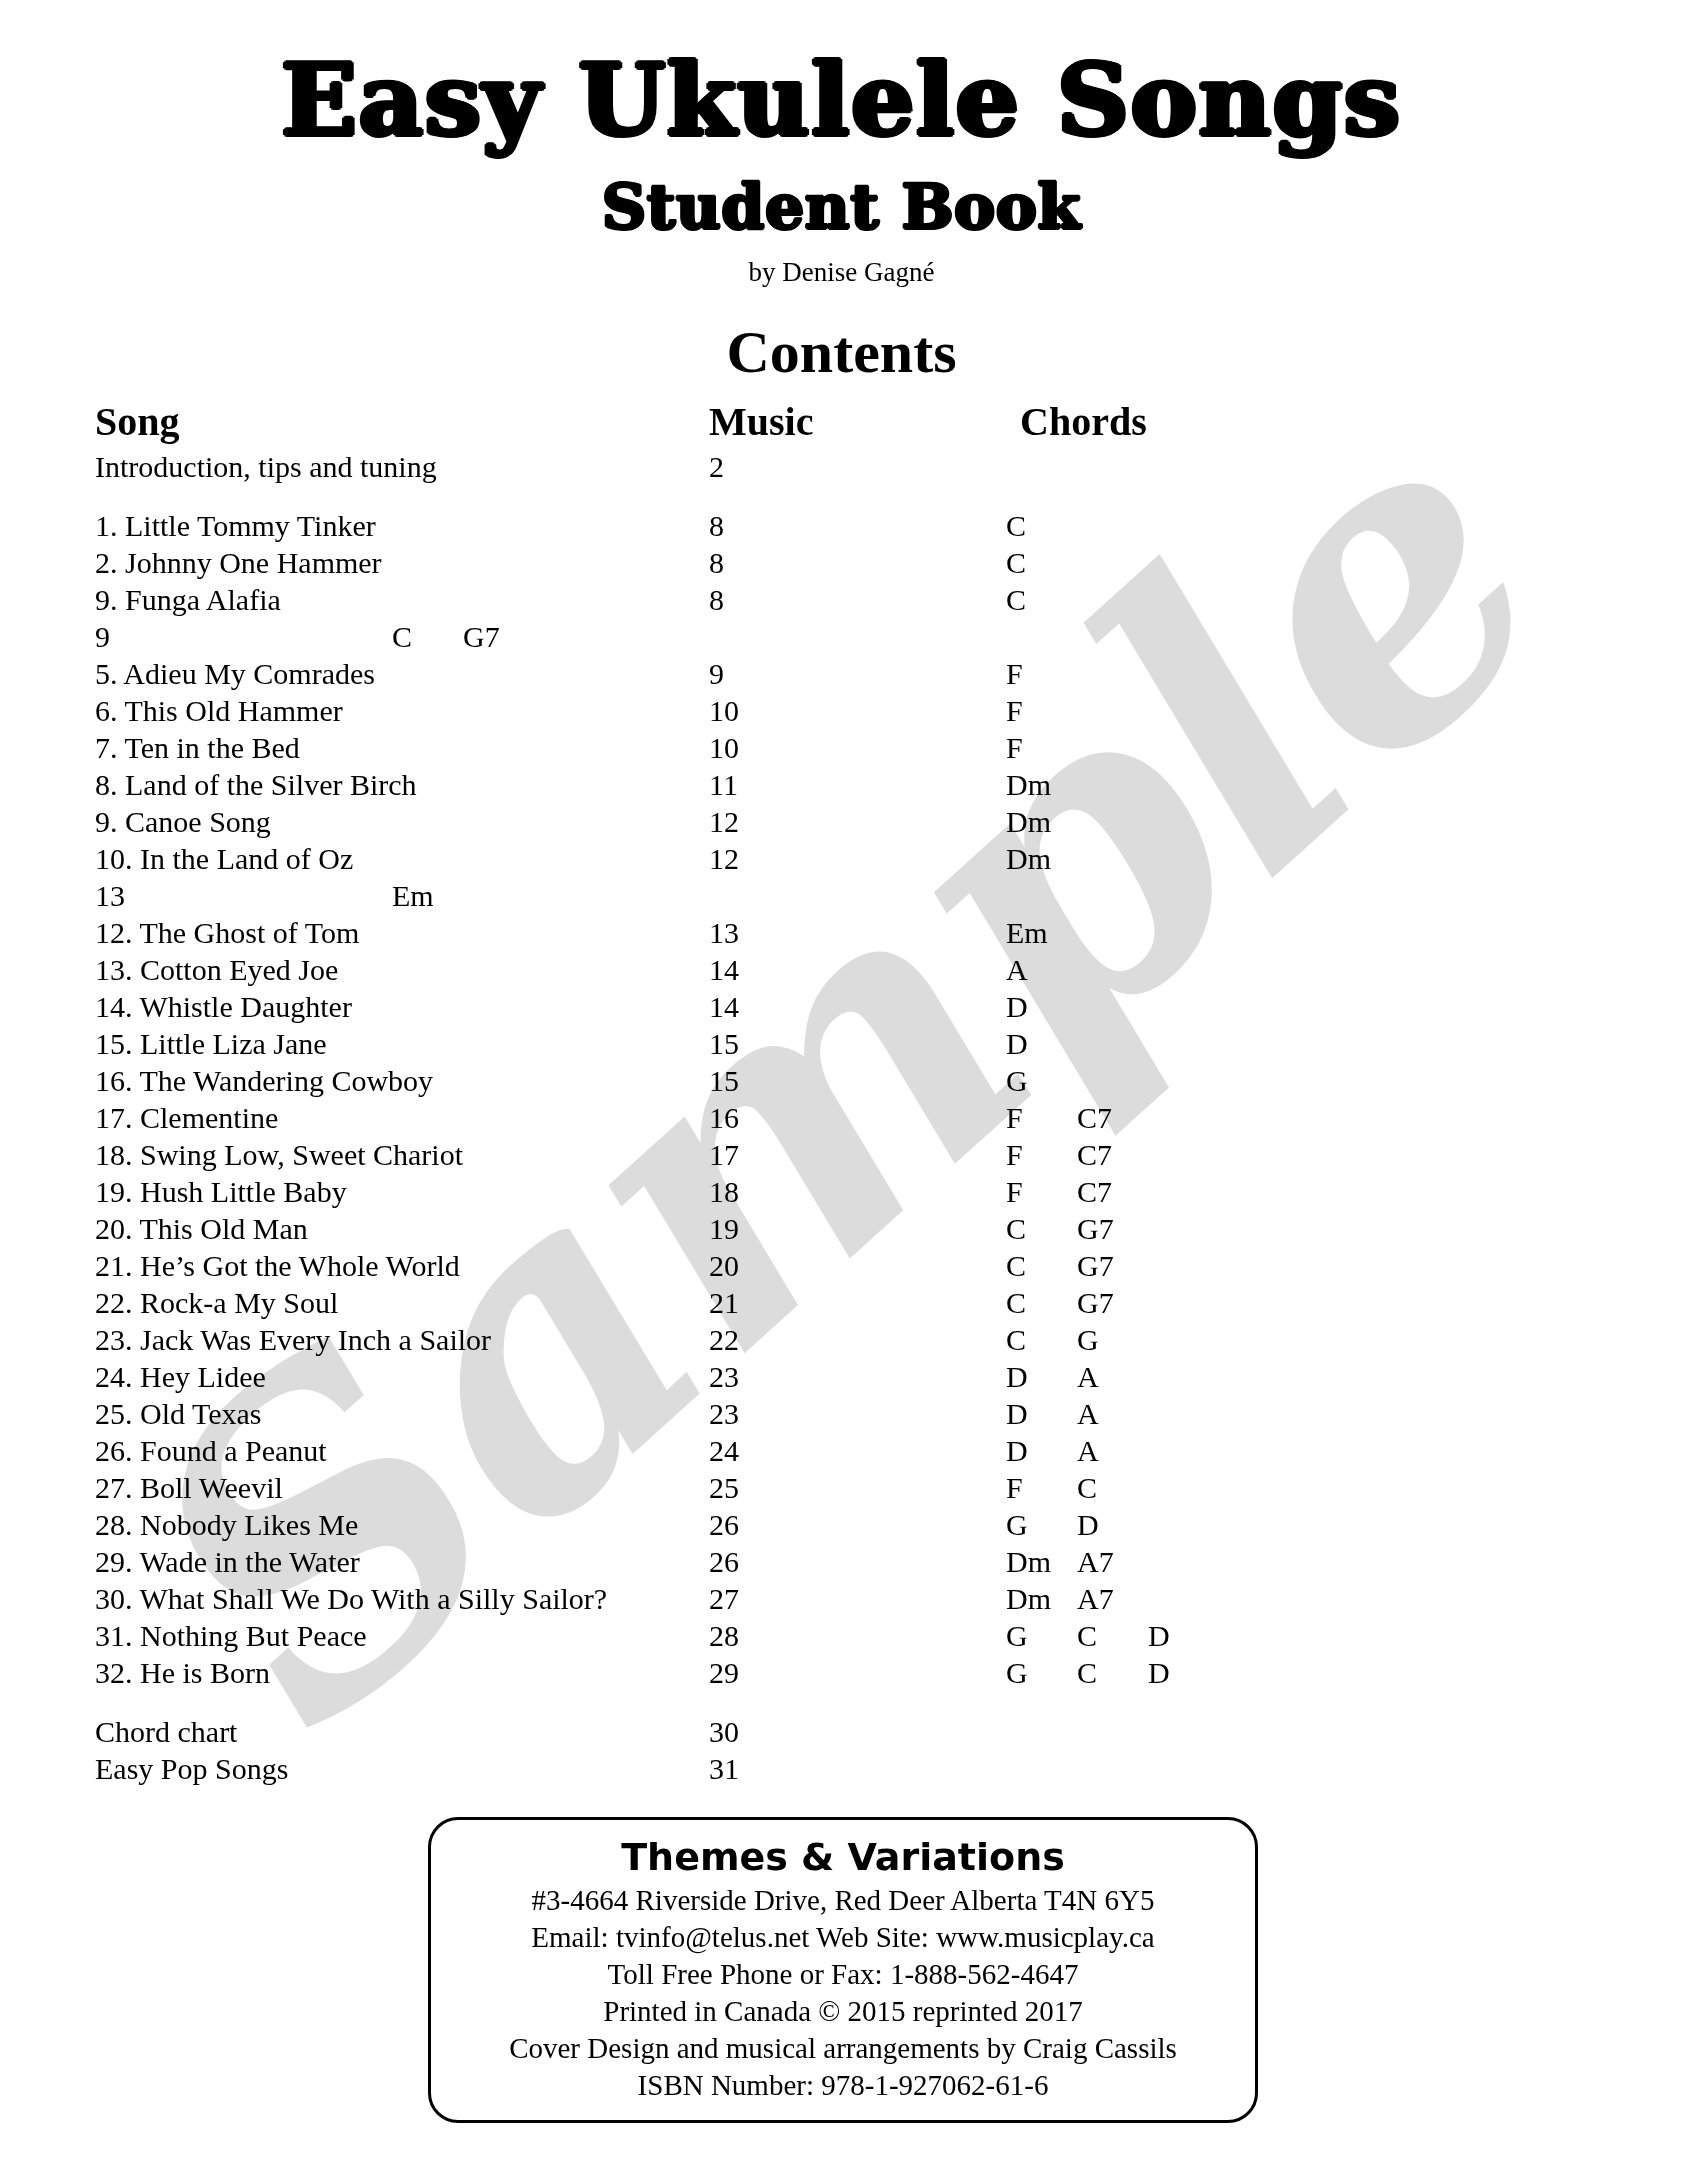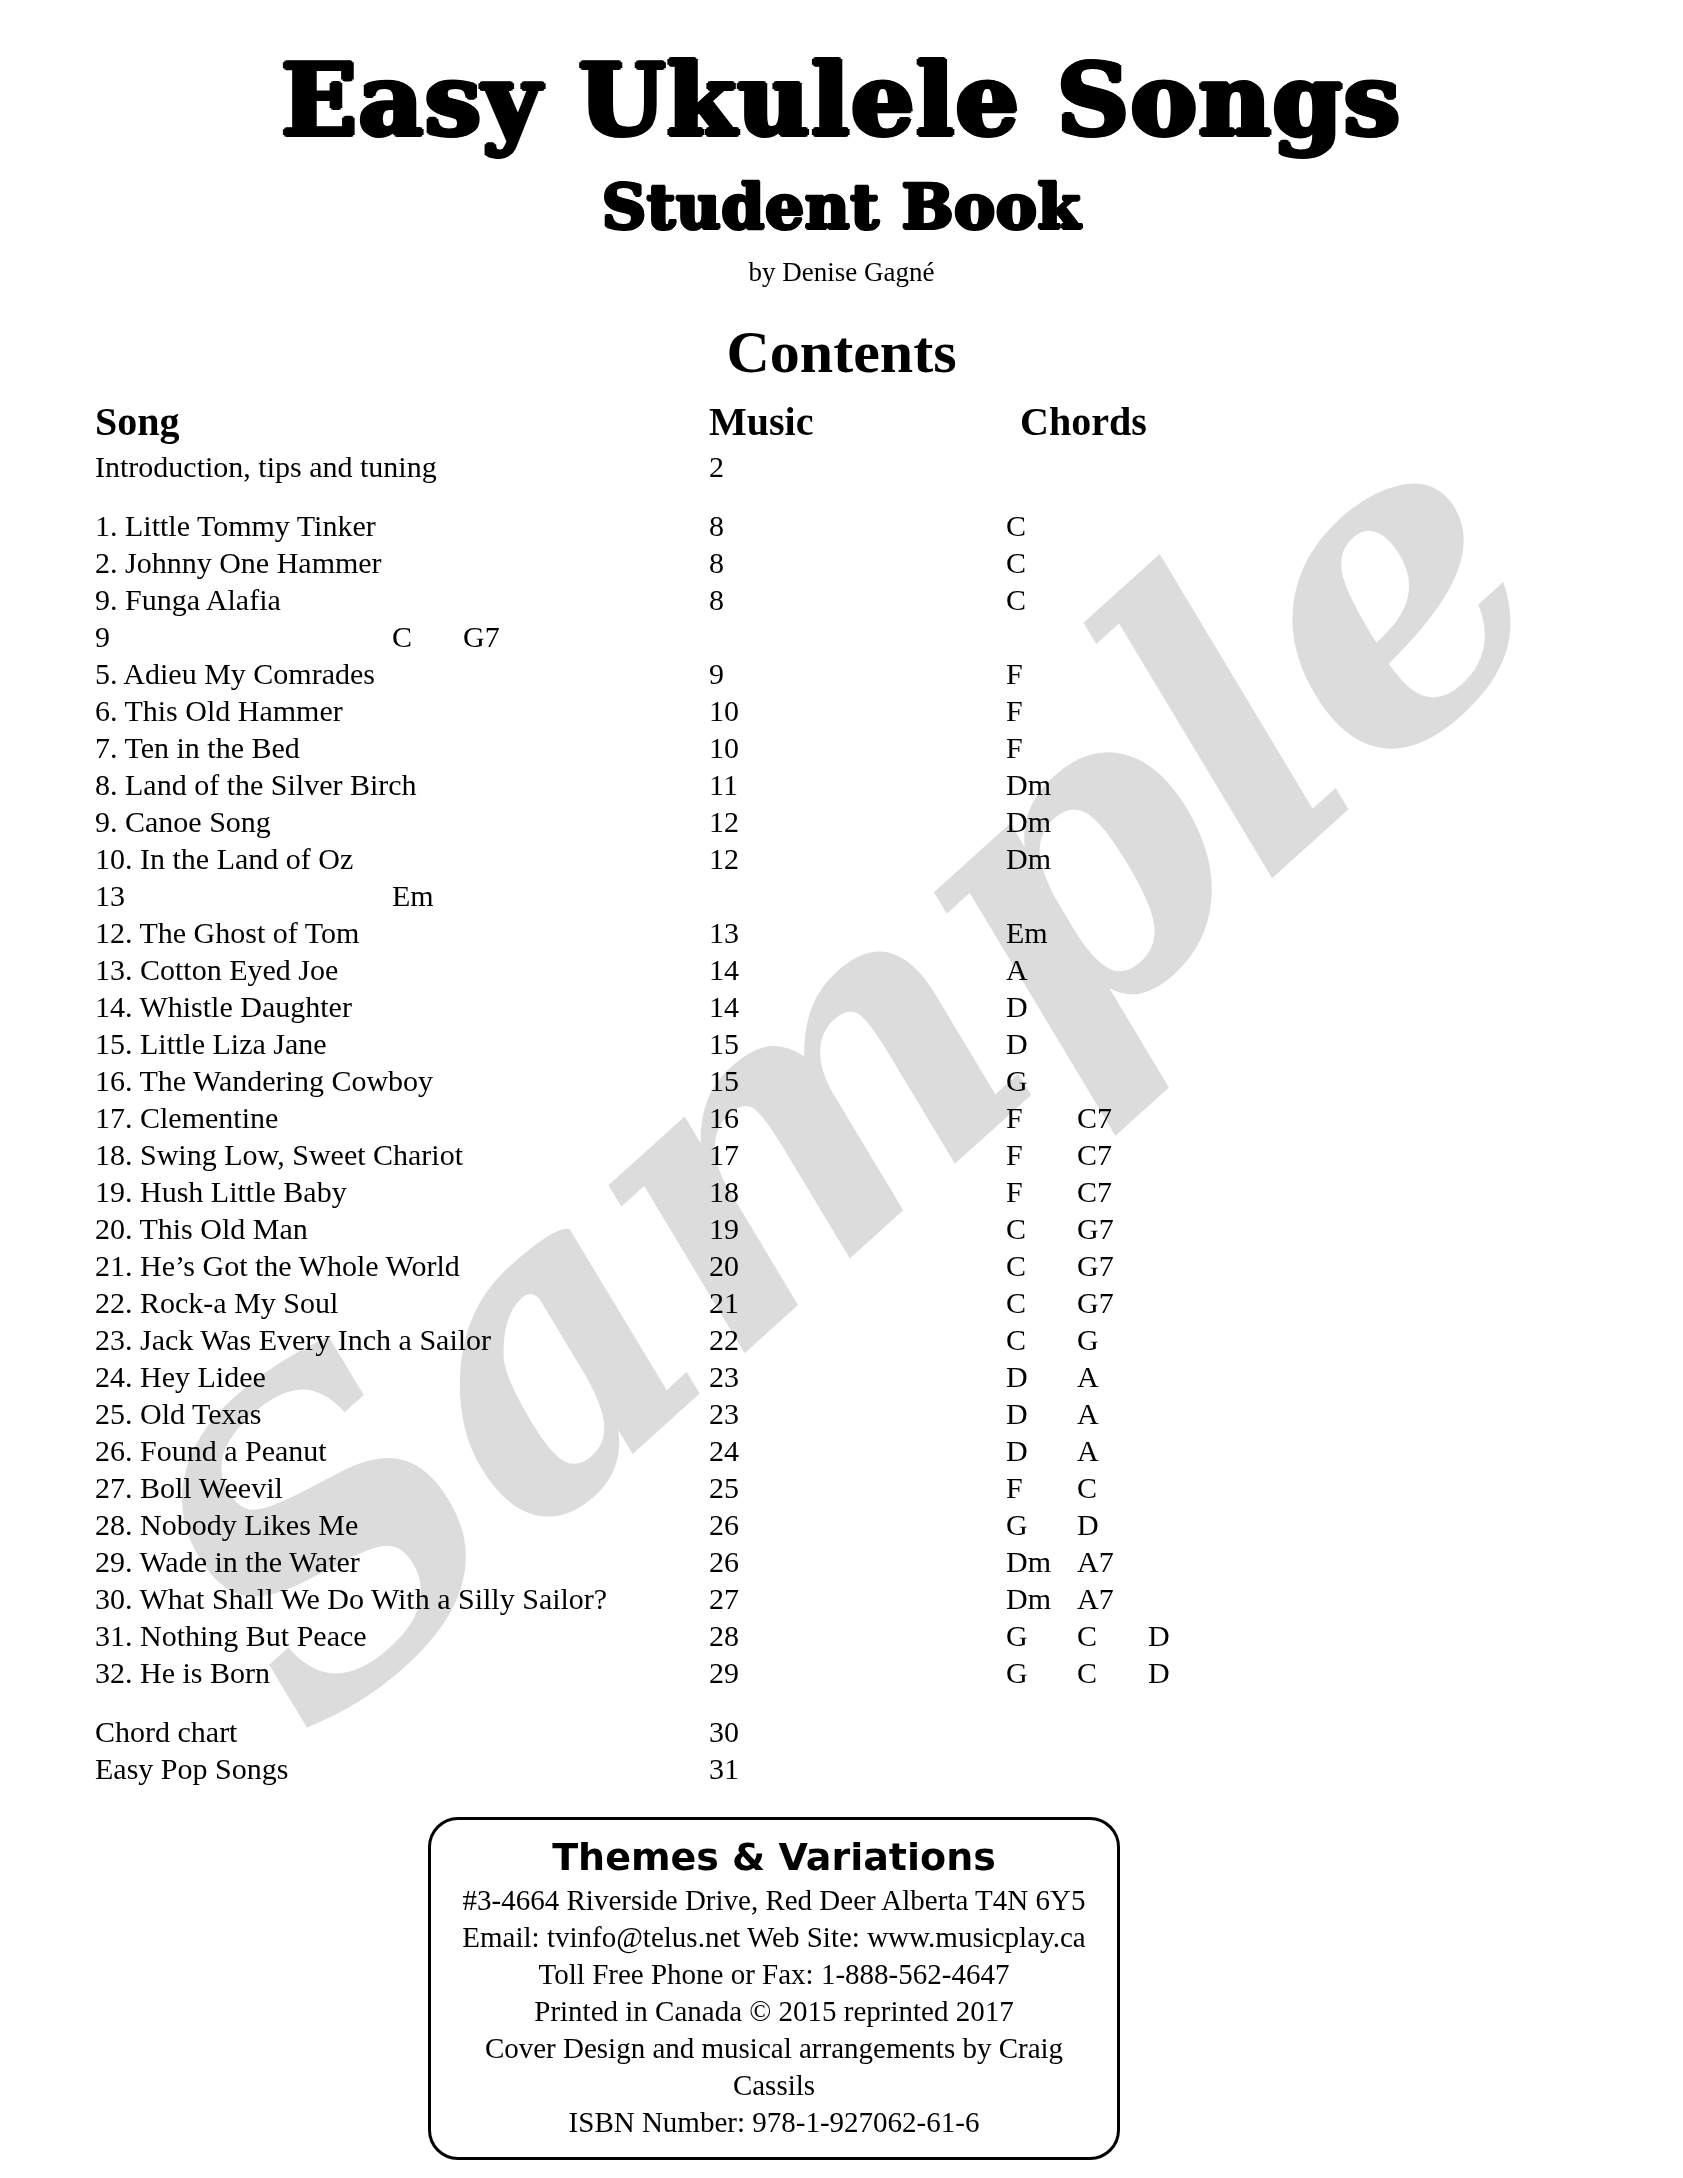--- a/index.html
+++ b/index.html
@@ -97,21 +97,21 @@
   .col-chords { flex: 1 1 auto; display: flex; }
   .chord { display: inline-block; width: 71px; flex: none; }
   .row.head .col-chords { padding-left: 14px; }
   .col-music-head { width: 297px; flex: none; }
 
   
   .footer-box {
     position: absolute;
     left: 428px;
     top: 1817px;
-    width: 692px;
+    width: 830px;
     border: 3px solid #000;
     border-radius: 30px;
     box-sizing: border-box;
     padding: 14px 10px 16px 10px;
     text-align: center;
     background: #fff;
     z-index: 3;
   }
   .footer-title {
     font-family: "DejaVu Sans", "Liberation Sans", sans-serif;

